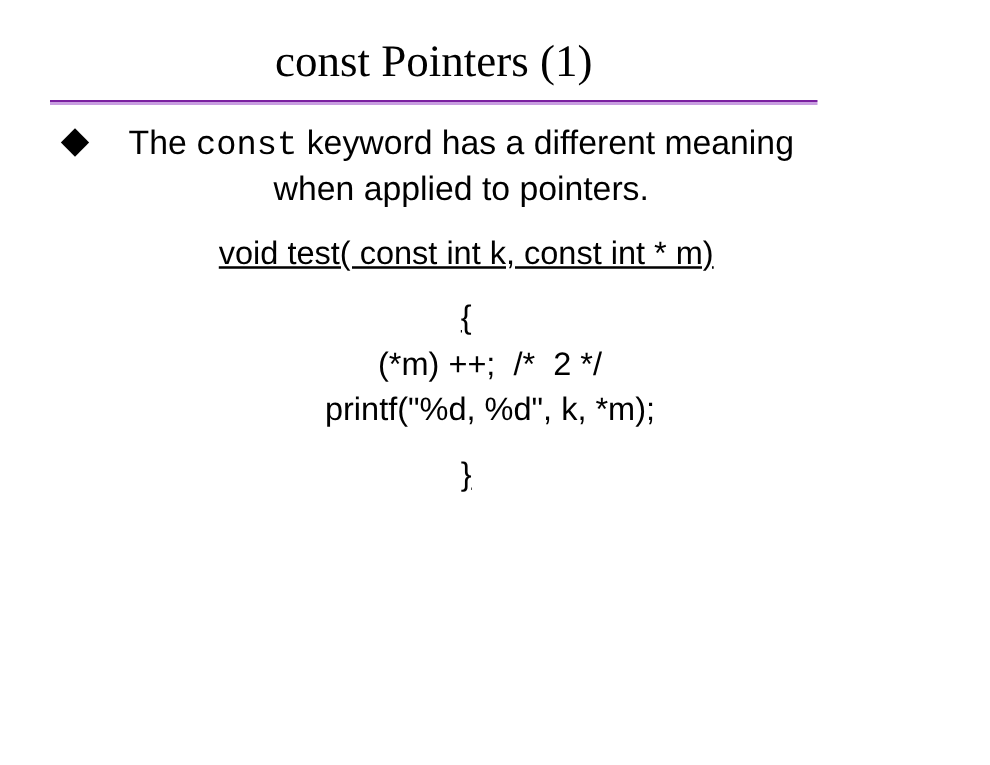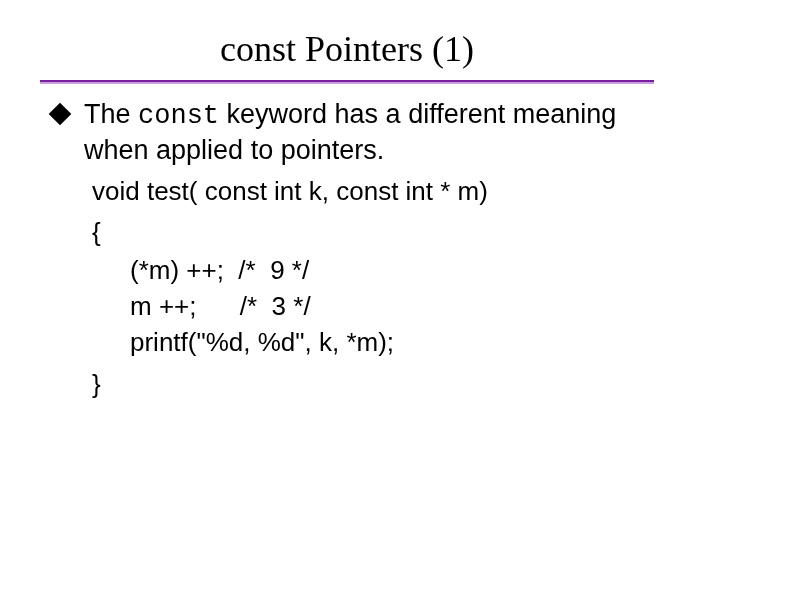--- a/index.html
+++ b/index.html
@@ -29,41 +29,43 @@
     margin: 0 40px 8px 40px;
     height: 4px;
     background: linear-gradient(to bottom,
       #7a1fa0 0%, #7a1fa0 40%,
       #c89ee0 40%, #c89ee0 100%);
   }
   .content {
     padding: 6px 40px 0 50px;
     font-size: 27px;
     line-height: 1.25;
+    text-align: center;
   }
   .bullet-item {
     position: relative;
     padding-left: 34px;
     margin-bottom: 4px;
   }
   .bullet {
     position: absolute;
     left: 2px;
     top: 8px;
     width: 16px;
     height: 16px;
     transform: rotate(45deg);
     background: #000000;
   }
   .code-block {
     padding-left: 42px;
     font-size: 26px;
     line-height: 1.38;
-    margin-top: 6px;
+    margin-top: 16px;
     margin-bottom: 2px;
+    text-decoration: underline;
   }
   .code-indent {
     padding-left: 80px;
     font-size: 26px;
     line-height: 1.38;
   }
   .mono {
     font-family: "Courier New", Courier, monospace;
   }
   sup {
@@ -82,20 +84,19 @@
 
   <div class="content">
 
     <div class="bullet-item">
       <span class="bullet"></span>
       <span>The </span><span class="mono">const</span><span> keyword has a different meaning when applied to pointers.</span>
     </div>
 
     <div class="code-block">void test( const int k, const int * m)</div>
     <div class="code-block">{</div>
-    <div class="code-indent" style="white-space: pre;">(*m) ++;  /*  9 */</div>
-    <div class="code-indent" style="white-space: pre;">m ++;      /*  3 */</div>
+    <div class="code-indent" style="white-space: pre;">(*m) ++;  /*  2 */</div>
     <div class="code-indent" style="white-space: pre;">printf("%d, %d", k, *m);</div>
     <div class="code-block">}</div>
 
 
   </div>
 </div>
 
 </body></html>

